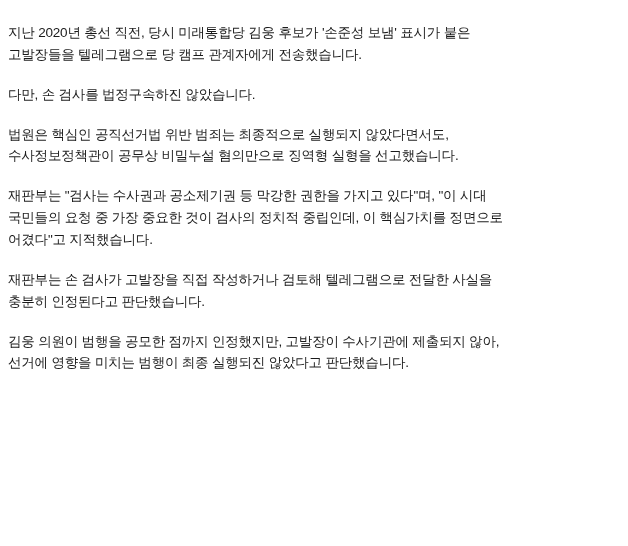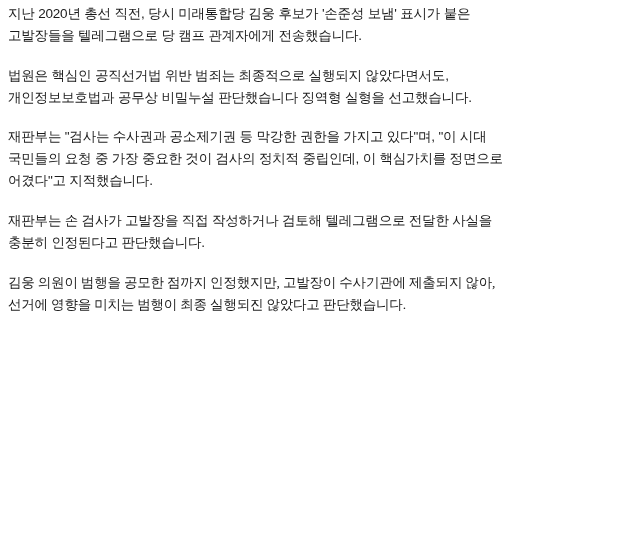--- a/index.html
+++ b/index.html
@@ -8,40 +8,40 @@
   }
   body {
     width: 628px;
     height: 546px;
     background: #ffffff;
     font-family: "Liberation Sans", "DejaVu Sans", sans-serif;
     color: #1a1a1a;
     overflow: hidden;
   }
   .article {
-    padding: 3px 8px 0 8px;
+    padding: 22px 8px 0 8px;
     box-sizing: border-box;
     width: 516px;
   }
   .para {
     font-size: 13.5px;
     line-height: 1.62;
     letter-spacing: -0.2px;
     margin: 0 0 18px 0;
     text-align: left;
     word-break: keep-all;
     color: #1a1a1a;
   }
   .para:last-child {
     margin-bottom: 0;
-    font-family: Liberation Serif, serif;
   }
 </style>
 </head>
 <body>
 
 <div class="article">
   <p class="para">지난 2020년 총선 직전, 당시 미래통합당 김웅 후보가 '손준성 보냄' 표시가 붙은 고발장들을 텔레그램으로 당 캠프 관계자에게 전송했습니다.</p>
-  <p class="para">법원은 핵심인 공직선거법 위반 범죄는 최종적으로 실행되지 않았다면서도, 개인정보보호법과 공무상 비밀누설 판단했습니다 징역형 실형을 선고했습니다.</p>
+  <p class="para">다만, 손 검사를 법정구속하진 않았습니다.</p>
+  <p class="para">법원은 핵심인 공직선거법 위반 범죄는 최종적으로 실행되지 않았다면서도, 수사정보정책관이 공무상 비밀누설 혐의만으로 징역형 실형을 선고했습니다.</p>
   <p class="para">재판부는 "검사는 수사권과 공소제기권 등 막강한 권한을 가지고 있다"며, "이 시대 국민들의 요청 중 가장 중요한 것이 검사의 정치적 중립인데, 이 핵심가치를 정면으로 어겼다"고 지적했습니다.</p>
   <p class="para">재판부는 손 검사가 고발장을 직접 작성하거나 검토해 텔레그램으로 전달한 사실을 충분히 인정된다고 판단했습니다.</p>
   <p class="para">김웅 의원이 범행을 공모한 점까지 인정했지만, 고발장이 수사기관에 제출되지 않아, 선거에 영향을 미치는 범행이 최종 실행되진 않았다고 판단했습니다.</p>
 </div>
 
 </body></html>

